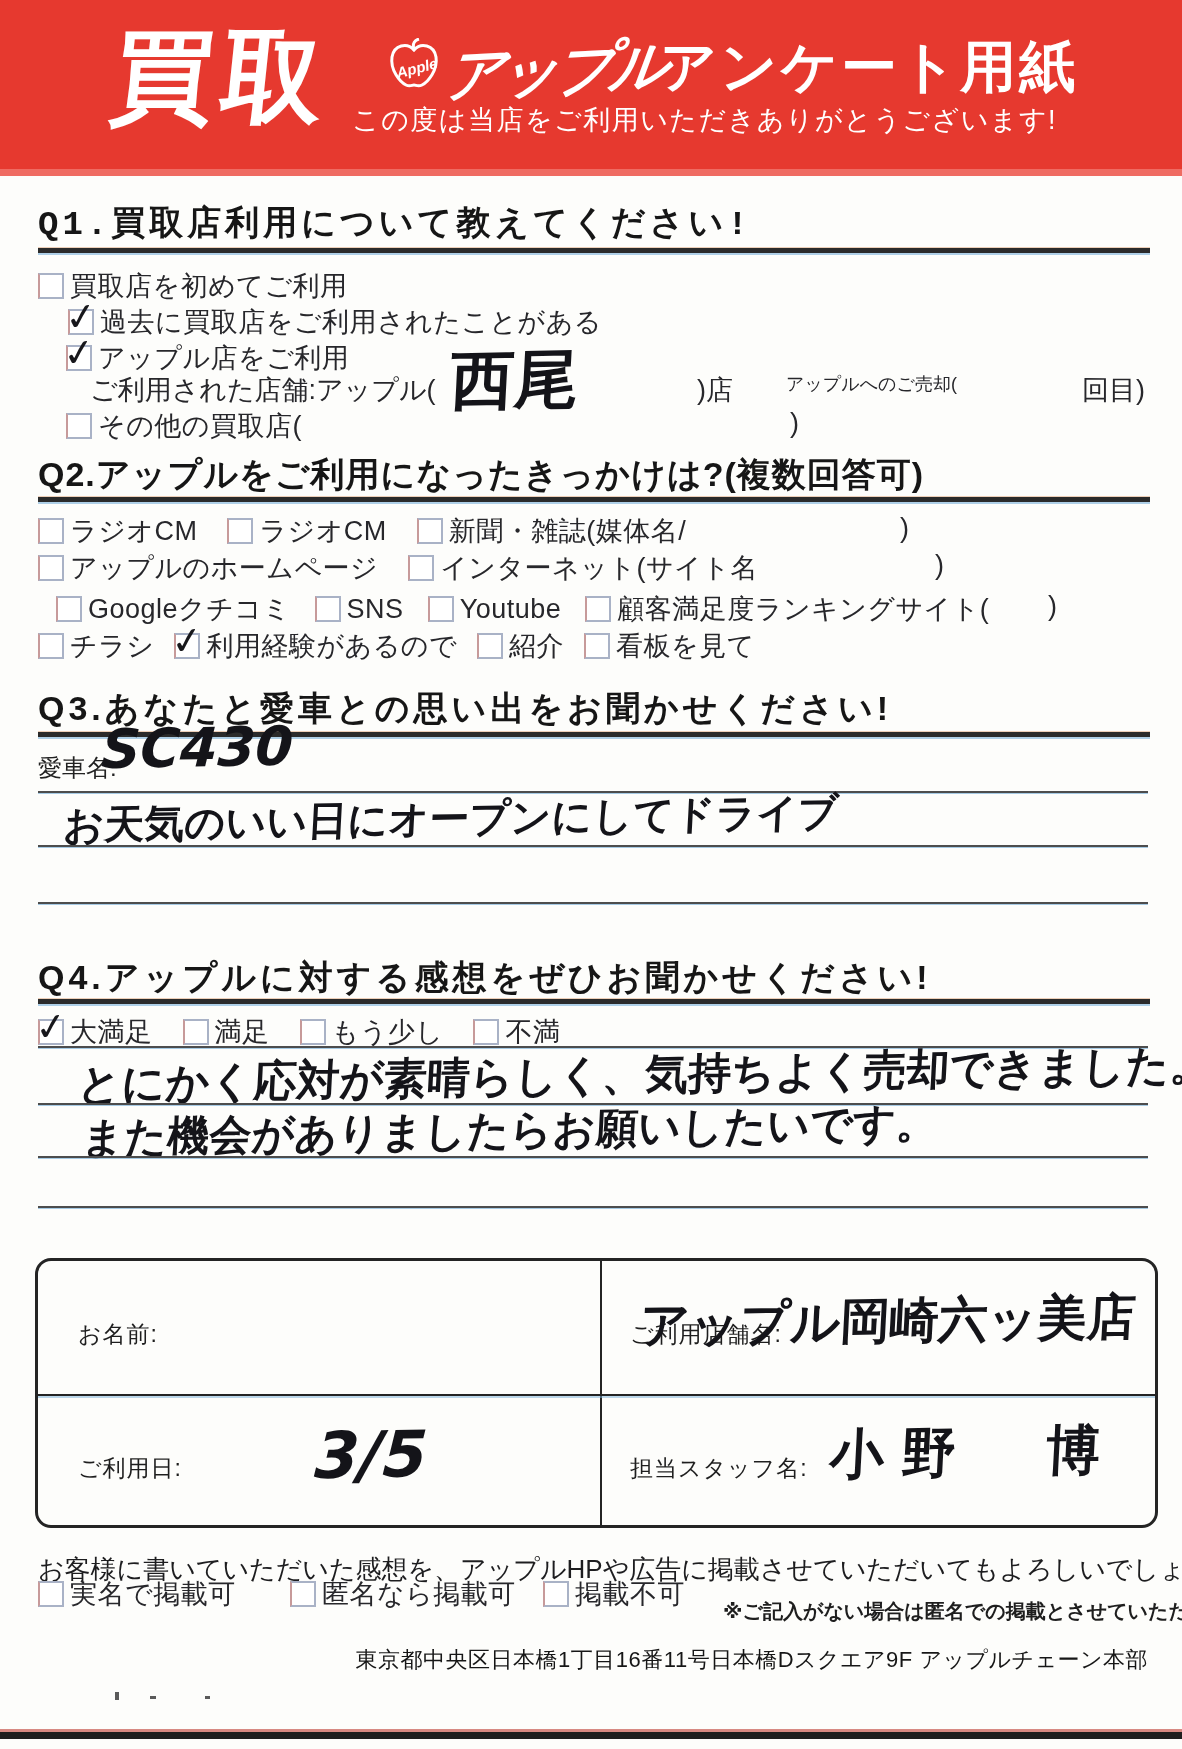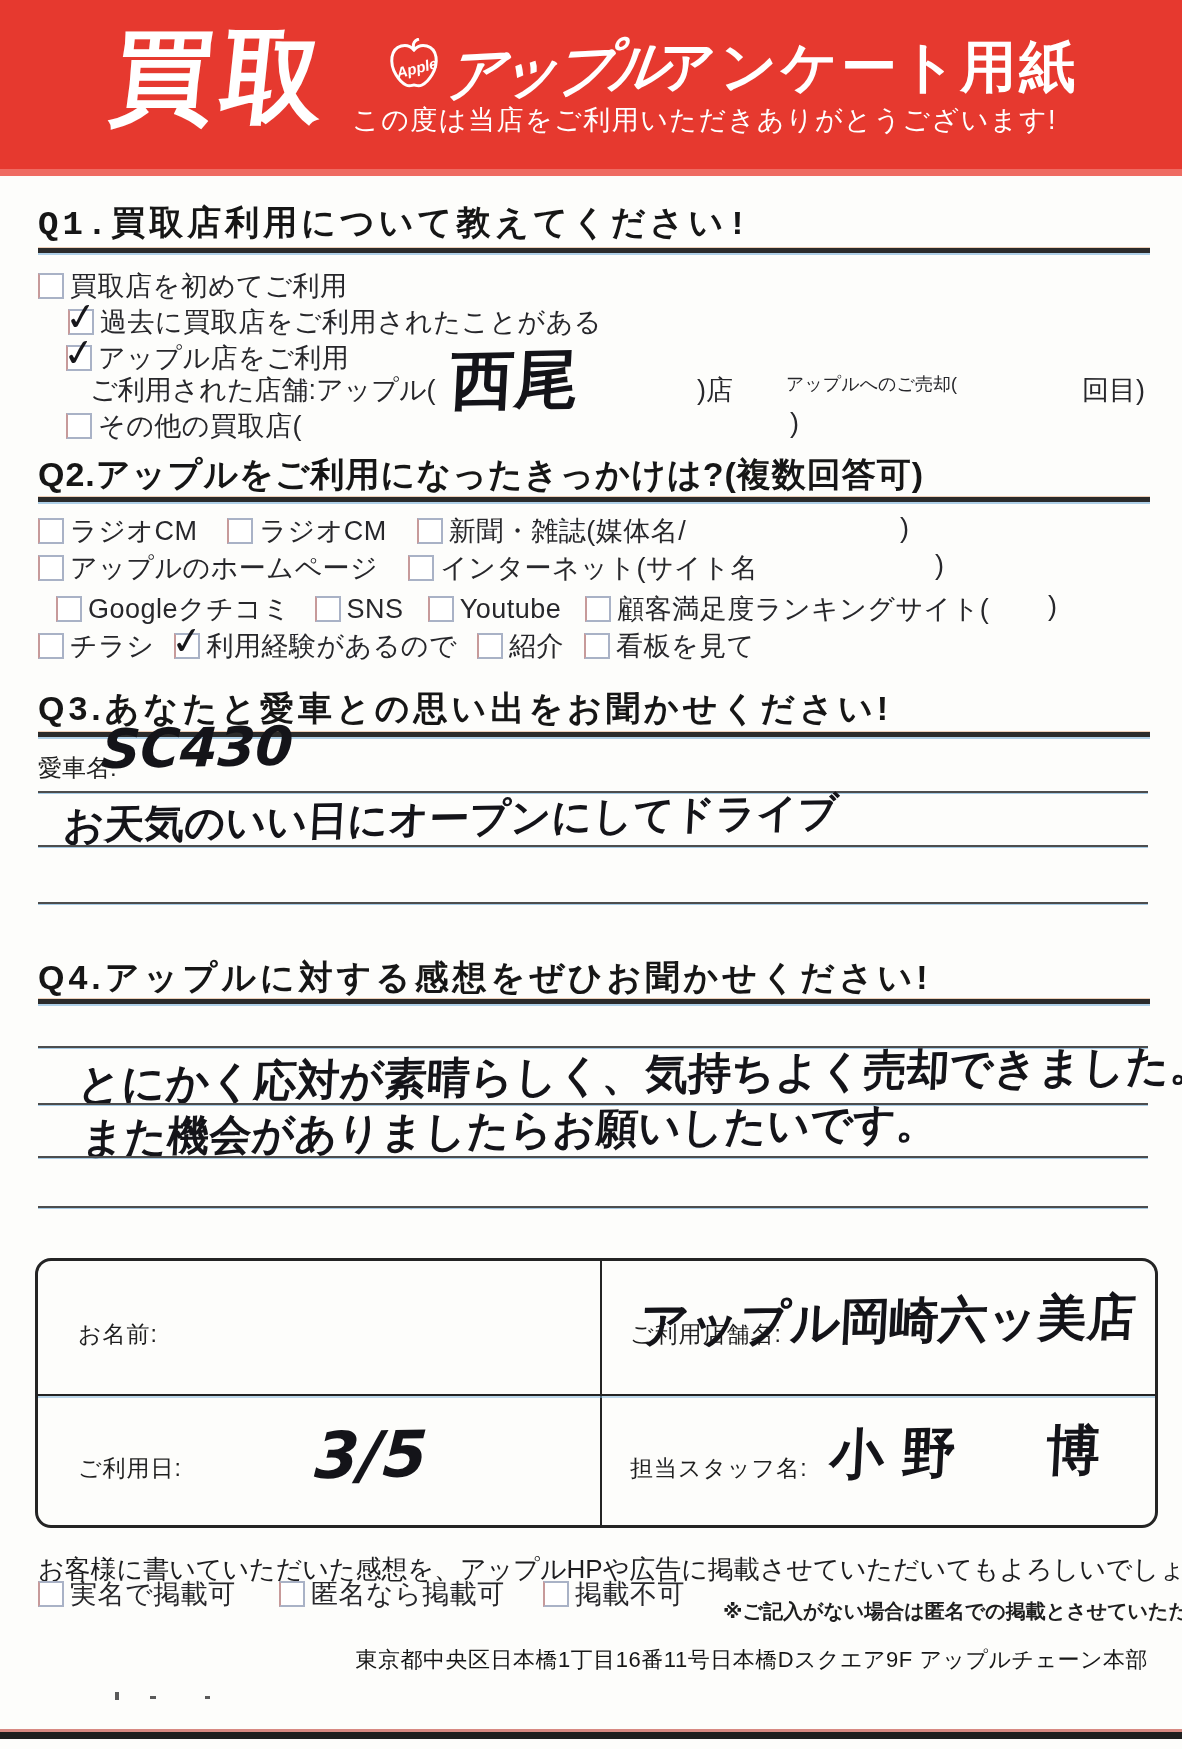--- a/index.html
+++ b/index.html
@@ -174,20 +174,38 @@
   <div class="abs hline" style="left:38px;top:732px;width:1112px;"></div>
   <div class="abs" style="left:38px;top:752px;font-size:24px;color:#222;">愛車名:</div>
   <div class="abs hand" style="left:100px;top:718px;font-size:54px;font-style:italic;">SC430</div>
   <div class="abs rline" style="left:38px;top:791px;width:1110px;"></div>
   <div class="abs hand" style="left:62px;top:798px;font-size:40px;">お天気のいい日にオープンにしてドライブ</div>
   <div class="abs rline" style="left:38px;top:845px;width:1110px;"></div>
   <div class="abs rline" style="left:38px;top:902px;width:1110px;"></div>
 
   <div class="abs qhead" style="left:38px;top:955px;">Q4.アップルに対する感想をぜひお聞かせください!</div>
   <div class="abs hline" style="left:38px;top:999px;width:1112px;"></div>
+  <div class="abs optrow" style="left:38px;top:1014px;gap:30px;">
+    <span class="opt">
+        <span class="cb checked"></span>
+        <span class="lbl">大満足</span>
+      </span>
+    <span class="opt">
+        <span class="cb"></span>
+        <span class="lbl">満足</span>
+      </span>
+    <span class="opt">
+        <span class="cb"></span>
+        <span class="lbl">もう少し</span>
+      </span>
+    <span class="opt">
+        <span class="cb"></span>
+        <span class="lbl">不満</span>
+      </span>
+  </div>
   <div class="abs rline" style="left:38px;top:1046px;width:1110px;"></div>
   <div class="abs hand" style="left:76px;top:1056px;font-size:43px;">とにかく応対が素晴らしく、気持ちよく売却できました。</div>
   <div class="abs rline" style="left:38px;top:1103px;width:1110px;"></div>
   <div class="abs hand" style="left:80px;top:1110px;font-size:42px;">また機会がありましたらお願いしたいです。</div>
   <div class="abs rline" style="left:38px;top:1156px;width:1110px;"></div>
   <div class="abs rline" style="left:38px;top:1206px;width:1110px;"></div>
 
   <div class="tbl">
     <div class="vdiv"></div>
     <div class="hdiv"></div>
@@ -200,21 +218,21 @@
     <div class="abs cell-label" style="left:592px;top:192px;">担当スタッフ名:</div>
     <div class="abs hand" style="left:790px;top:158px;font-size:54px;letter-spacing:18px;">小野　博</div>
   </div>
 
   <div class="abs" style="left:38px;top:1552px;font-size:26px;color:#1d1d1f;white-space:nowrap;">お客様に書いていただいた感想を、アップルHPや広告に掲載させていただいてもよろしいでしょうか?</div>
   <div class="abs optrow" style="left:38px;top:1594px;width:1120px;">
     <span class="opt" style="position:absolute;left:0;">
         <span class="cb"></span>
         <span class="lbl">実名で掲載可</span>
       </span>
-    <span class="opt" style="position:absolute;left:241px;">
+    <span class="opt" style="position:absolute;left:252px;">
         <span class="cb"></span>
         <span class="lbl">匿名なら掲載可</span>
       </span>
     <span class="opt" style="position:absolute;left:505px;">
         <span class="cb"></span>
         <span class="lbl">掲載不可</span>
       </span>
     <span class="note" style="position:absolute;left:685px;top:4px;">※ご記入がない場合は匿名での掲載とさせていただきます。</span>
   </div>
   <div class="abs address" style="right:34px;top:1645px;">東京都中央区日本橋1丁目16番11号日本橋Dスクエア9F アップルチェーン本部</div>

